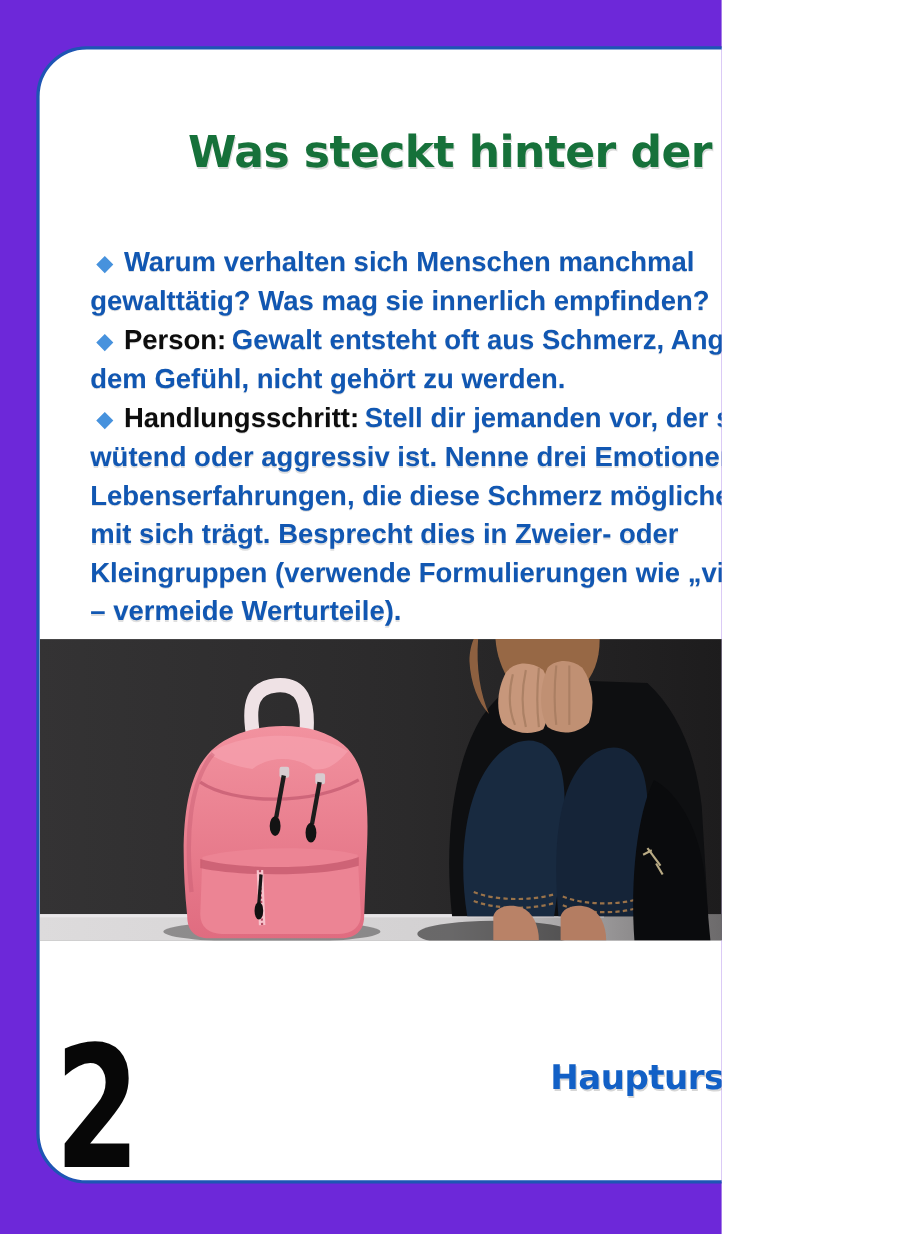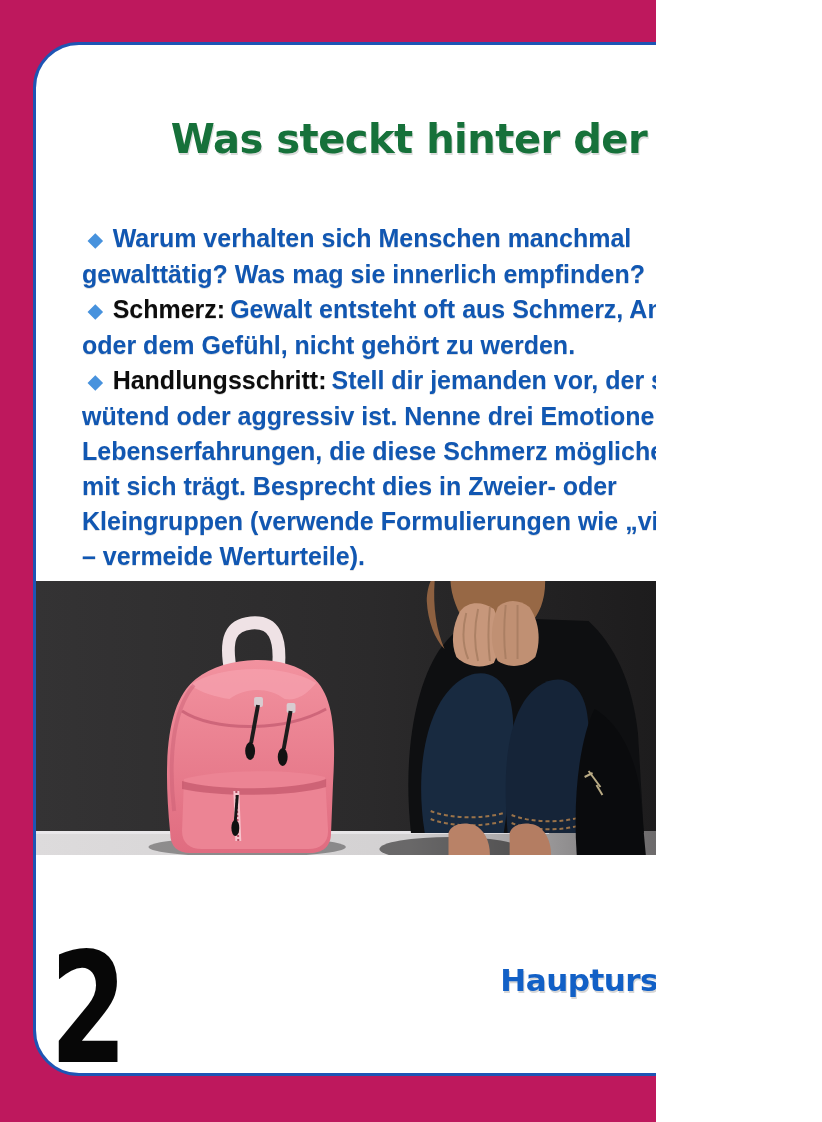--- a/index.html
+++ b/index.html
@@ -1,19 +1,19 @@
 <!DOCTYPE html>
 <html><head>
 <meta charset="utf-8">
 <style>
   html,body{margin:0;padding:0;}
   .page{
     position:relative;
     width:656px;height:1122px;
-    background:#be185d;
+    background:#6d28d9;
     overflow:hidden;
     font-family:"Liberation Sans",sans-serif;
   }
   .card{
     position:absolute;left:33px;top:42px;
     width:752px;height:1034px;
     box-sizing:border-box;
     background:#ffffff;
     border:3px solid #1e55b4;
     border-radius:46px;
@@ -76,21 +76,21 @@
 
 <div class="page">
   <section class="card">
 
     <header class="title">
       <div>Was steckt hinter der</div>
     </header>
 
     <div class="body">
       <p class="item"><span class="diamond">◆</span><span>Warum verhalten sich Menschen manchmal gewalttätig? Was mag sie innerlich empfinden?</span></p>
-      <p class="item"><span class="diamond">◆</span><span class="lbl">Schmerz:</span><span>Gewalt entsteht oft aus Schmerz, Angst oder dem Gefühl, nicht gehört zu werden.</span></p>
+      <p class="item"><span class="diamond">◆</span><span class="lbl">Person:</span><span>Gewalt entsteht oft aus Schmerz, Angst oder dem Gefühl, nicht gehört zu werden.</span></p>
       <p class="item"><span class="diamond">◆</span><span class="lbl">Handlungsschritt:</span><span>Stell dir jemanden vor, der ständig wütend oder aggressiv ist. Nenne drei Emotionen oder Lebenserfahrungen, die diese Schmerz möglicherweise mit sich trägt. Besprecht dies in Zweier- oder Kleingruppen (verwende Formulierungen wie „vielleicht“ – vermeide Werturteile).</span></p>
     </div>
 
     <figure class="photo">
       <svg viewBox="0 0 756 274" preserveAspectRatio="none" aria-hidden="true">
         <defs>
           <linearGradient id="wall" x1="0" y1="0" x2="1" y2="0">
             <stop offset="0" stop-color="#343334"></stop>
             <stop offset="0.45" stop-color="#2b2a2b"></stop>
             <stop offset="1" stop-color="#171617"></stop>

